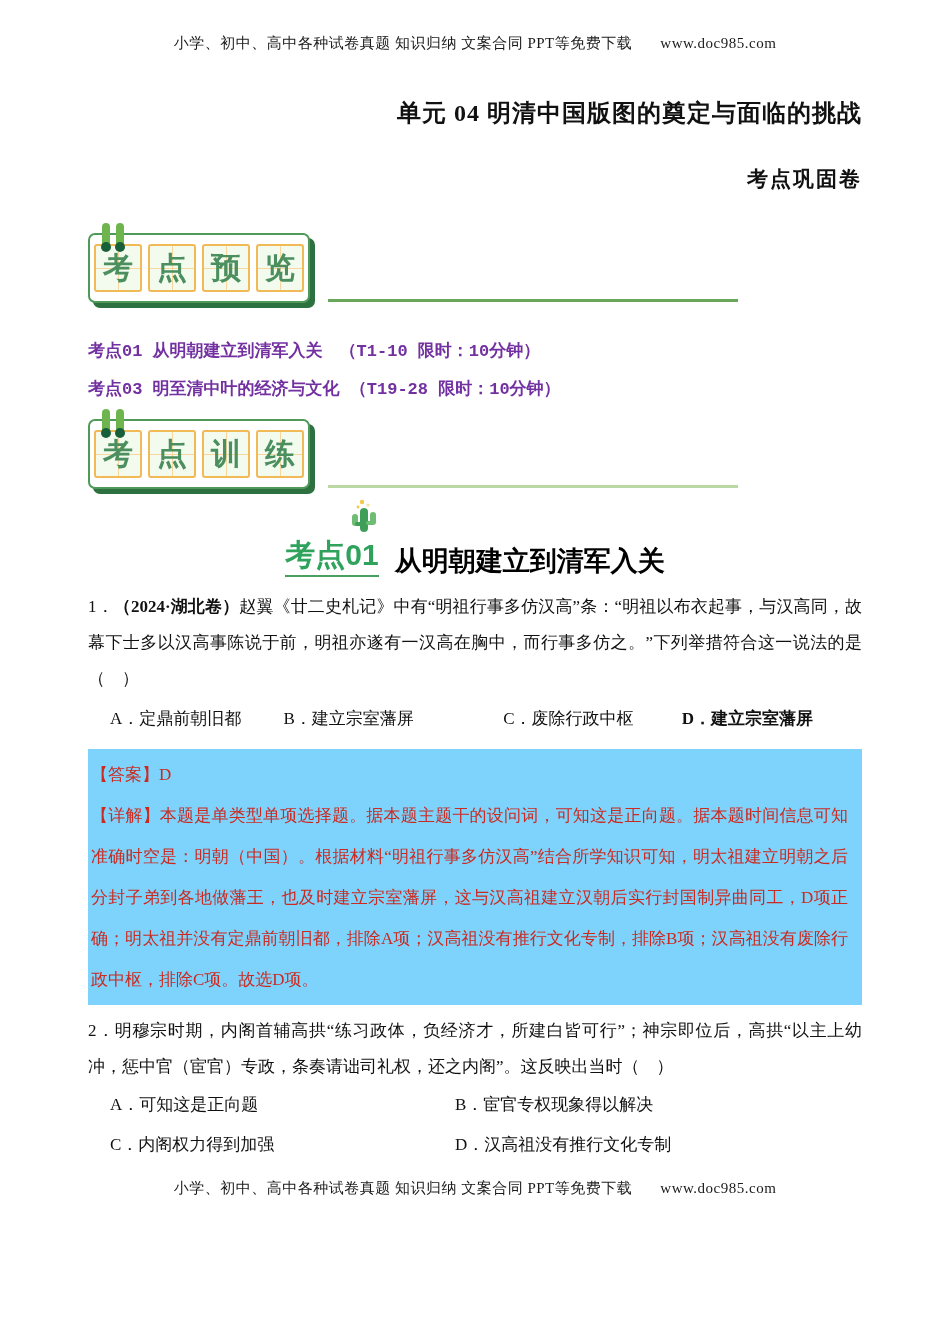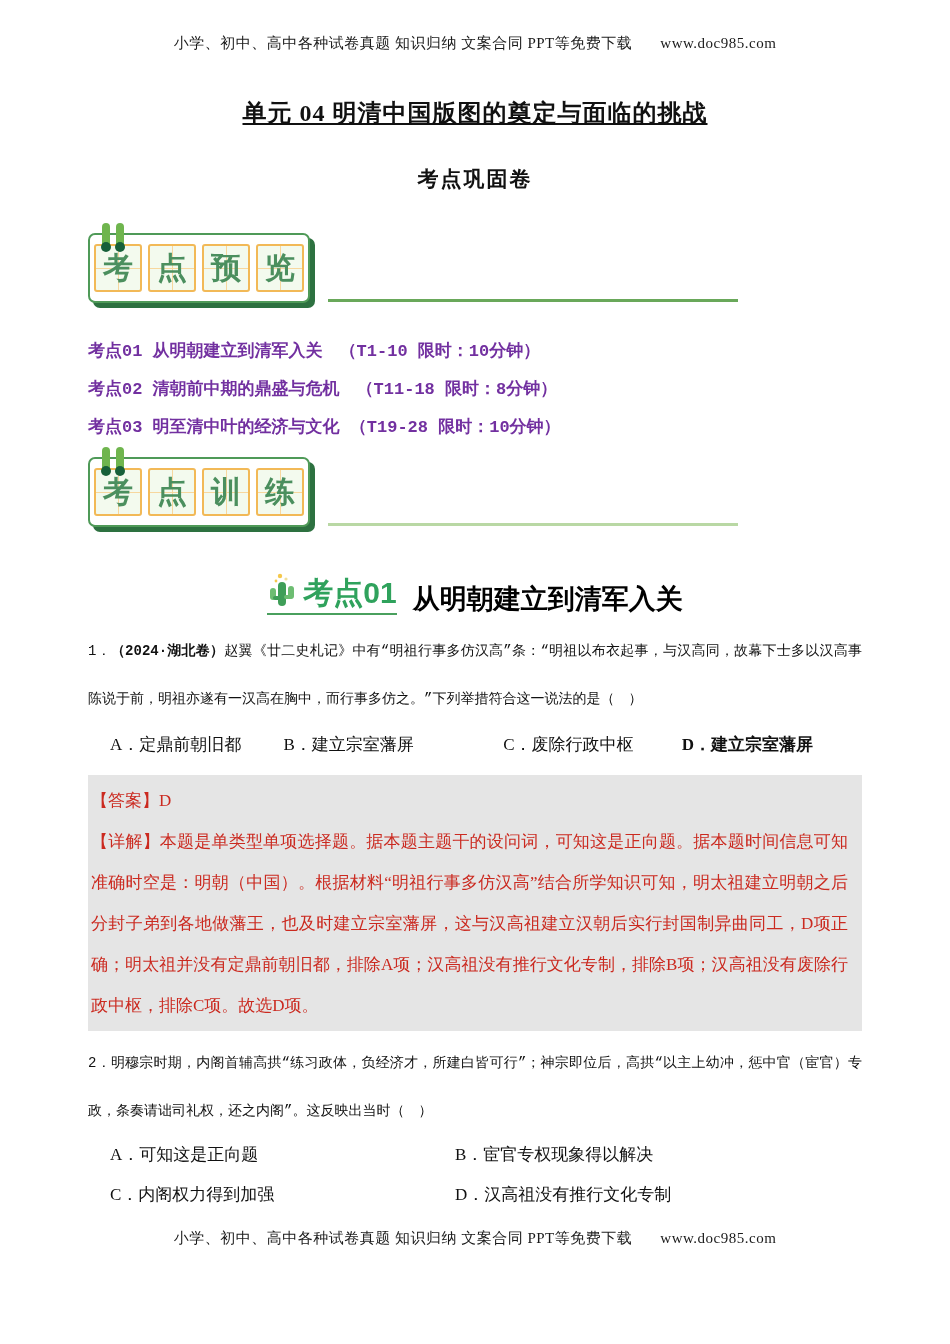--- a/index.html
+++ b/index.html
@@ -21,29 +21,28 @@
     font-size:15px;
     color:#1a1a1a;
     letter-spacing:0.5px;
     white-space:nowrap;
   }
   .doc-bar .url{margin-left:28px;}
   .doc-footer{margin-top:14px;}
   
   .unit-title{
     margin-top:44px;
-    text-align:center;
+    text-align:right;
     font-size:24px;
     font-weight:bold;
     letter-spacing:1px;
-    text-decoration:underline;
   }
   .sub-title{
     margin-top:36px;
-    text-align:center;
+    text-align:right;
     font-size:21px;
     font-weight:bold;
     letter-spacing:2px;
   }
   
   .badge-row{position:relative;height:86px;margin-top:34px;}
   .stamp{
     position:absolute;left:0;top:6px;
     width:218px;height:66px;
     background:#ffffff;
@@ -93,49 +92,49 @@
   
   .section-heading{
     margin-top:20px;
     display:flex;align-items:flex-end;justify-content:center;
     gap:16px;height:58px;
   }
   .kd-badge{
     display:inline-flex;align-items:flex-end;gap:6px;
     border-bottom:2px solid #4aa05e;
     padding-bottom:5px;
+    flex-direction:column;
   }
   .kd-num{
     font-family:"Liberation Sans","DejaVu Sans",sans-serif;
     font-weight:bold;font-size:30px;color:#2fa25c;line-height:1;
   }
   .kd-title{
     font-family:"Liberation Sans","DejaVu Sans",sans-serif;
     font-weight:bold;font-size:27px;color:#000;line-height:1.1;
   }
   
   .q-stem{
     margin-top:12px;
-    font-size:14px;line-height:48px;
+    font-size:17px;line-height:36px;
     text-align:justify;
-    font-family:Liberation Mono, monospace;
   }
   .q-stem .src{font-weight:bold;}
   .opt-row{
     font-size:17px;line-height:44px;white-space:nowrap;
   }
   .opt-row .opt{display:inline-block;}
   .opt-row .o-a{margin-left:22px;}
   .opt-row .o-b{margin-left:38px;}
   .opt-row .o-c{margin-left:85px;}
   .opt-row .o-d{margin-left:44px;font-weight:bold;}
   
   .answer-box{
     margin-top:8px;
-    background:#e5e5e5;
+    background:#7dd3fc;
     color:#cb2a20;
     font-size:17px;line-height:41px;
     padding:5px 14px 5px 3px;
     text-align:justify;
   }
   .answer-box .ans-line{display:block;}
   
   .opt-grid{
     display:grid;
     grid-template-columns:345px auto;
@@ -163,21 +162,20 @@
         <span class="tile">考</span>
         <span class="tile">点</span>
         <span class="tile">预</span>
         <span class="tile">览</span>
       </div>
       <div class="rule dark"></div>
     </div>
 
     <ul class="kd-list">
       <li>考点01 从明朝建立到清军入关　（T1-10 限时：10分钟）</li>
-      <li>考点02 清朝前中期的鼎盛与危机　（T11-18 限时：8分钟）</li>
       <li>考点03 明至清中叶的经济与文化 （T19-28 限时：10分钟）</li>
     </ul>
 
     <div class="badge-row" style="margin-top:4px;">
       <div class="stamp">
         <span class="pin p1"></span>
         <span class="pin p2"></span>
         <span class="tile">考</span>
         <span class="tile">点</span>
         <span class="tile">训</span>

